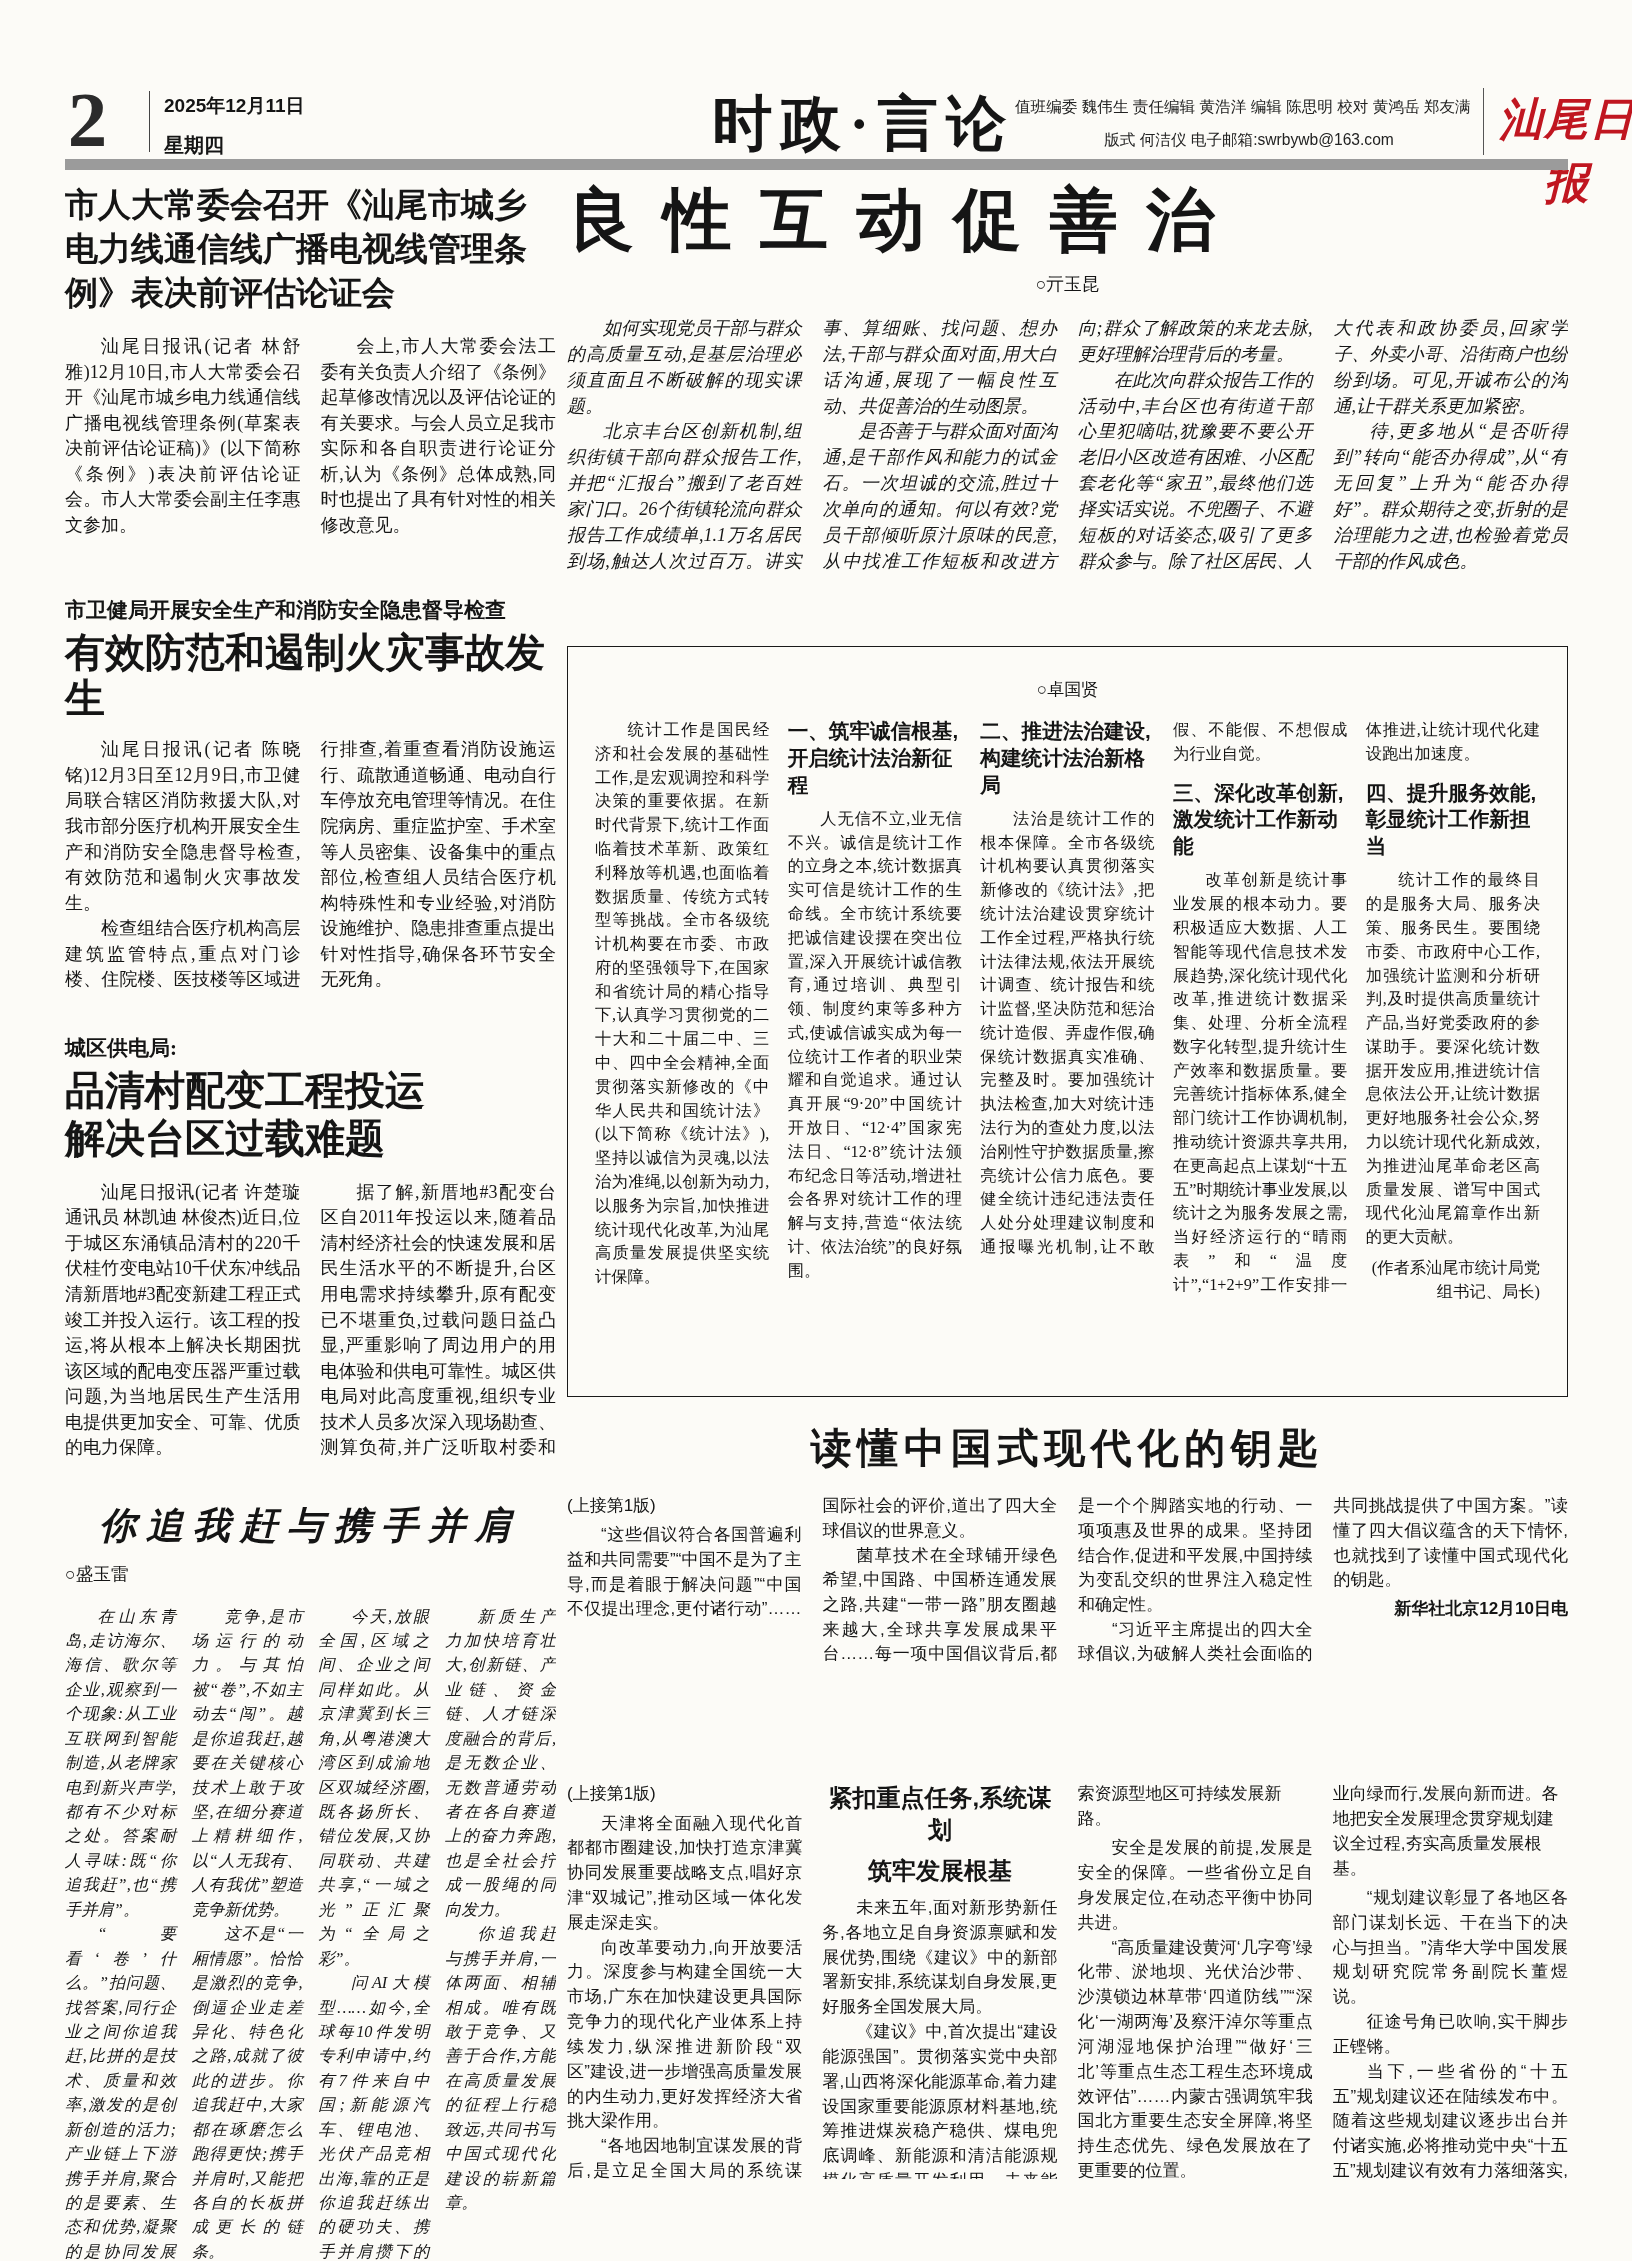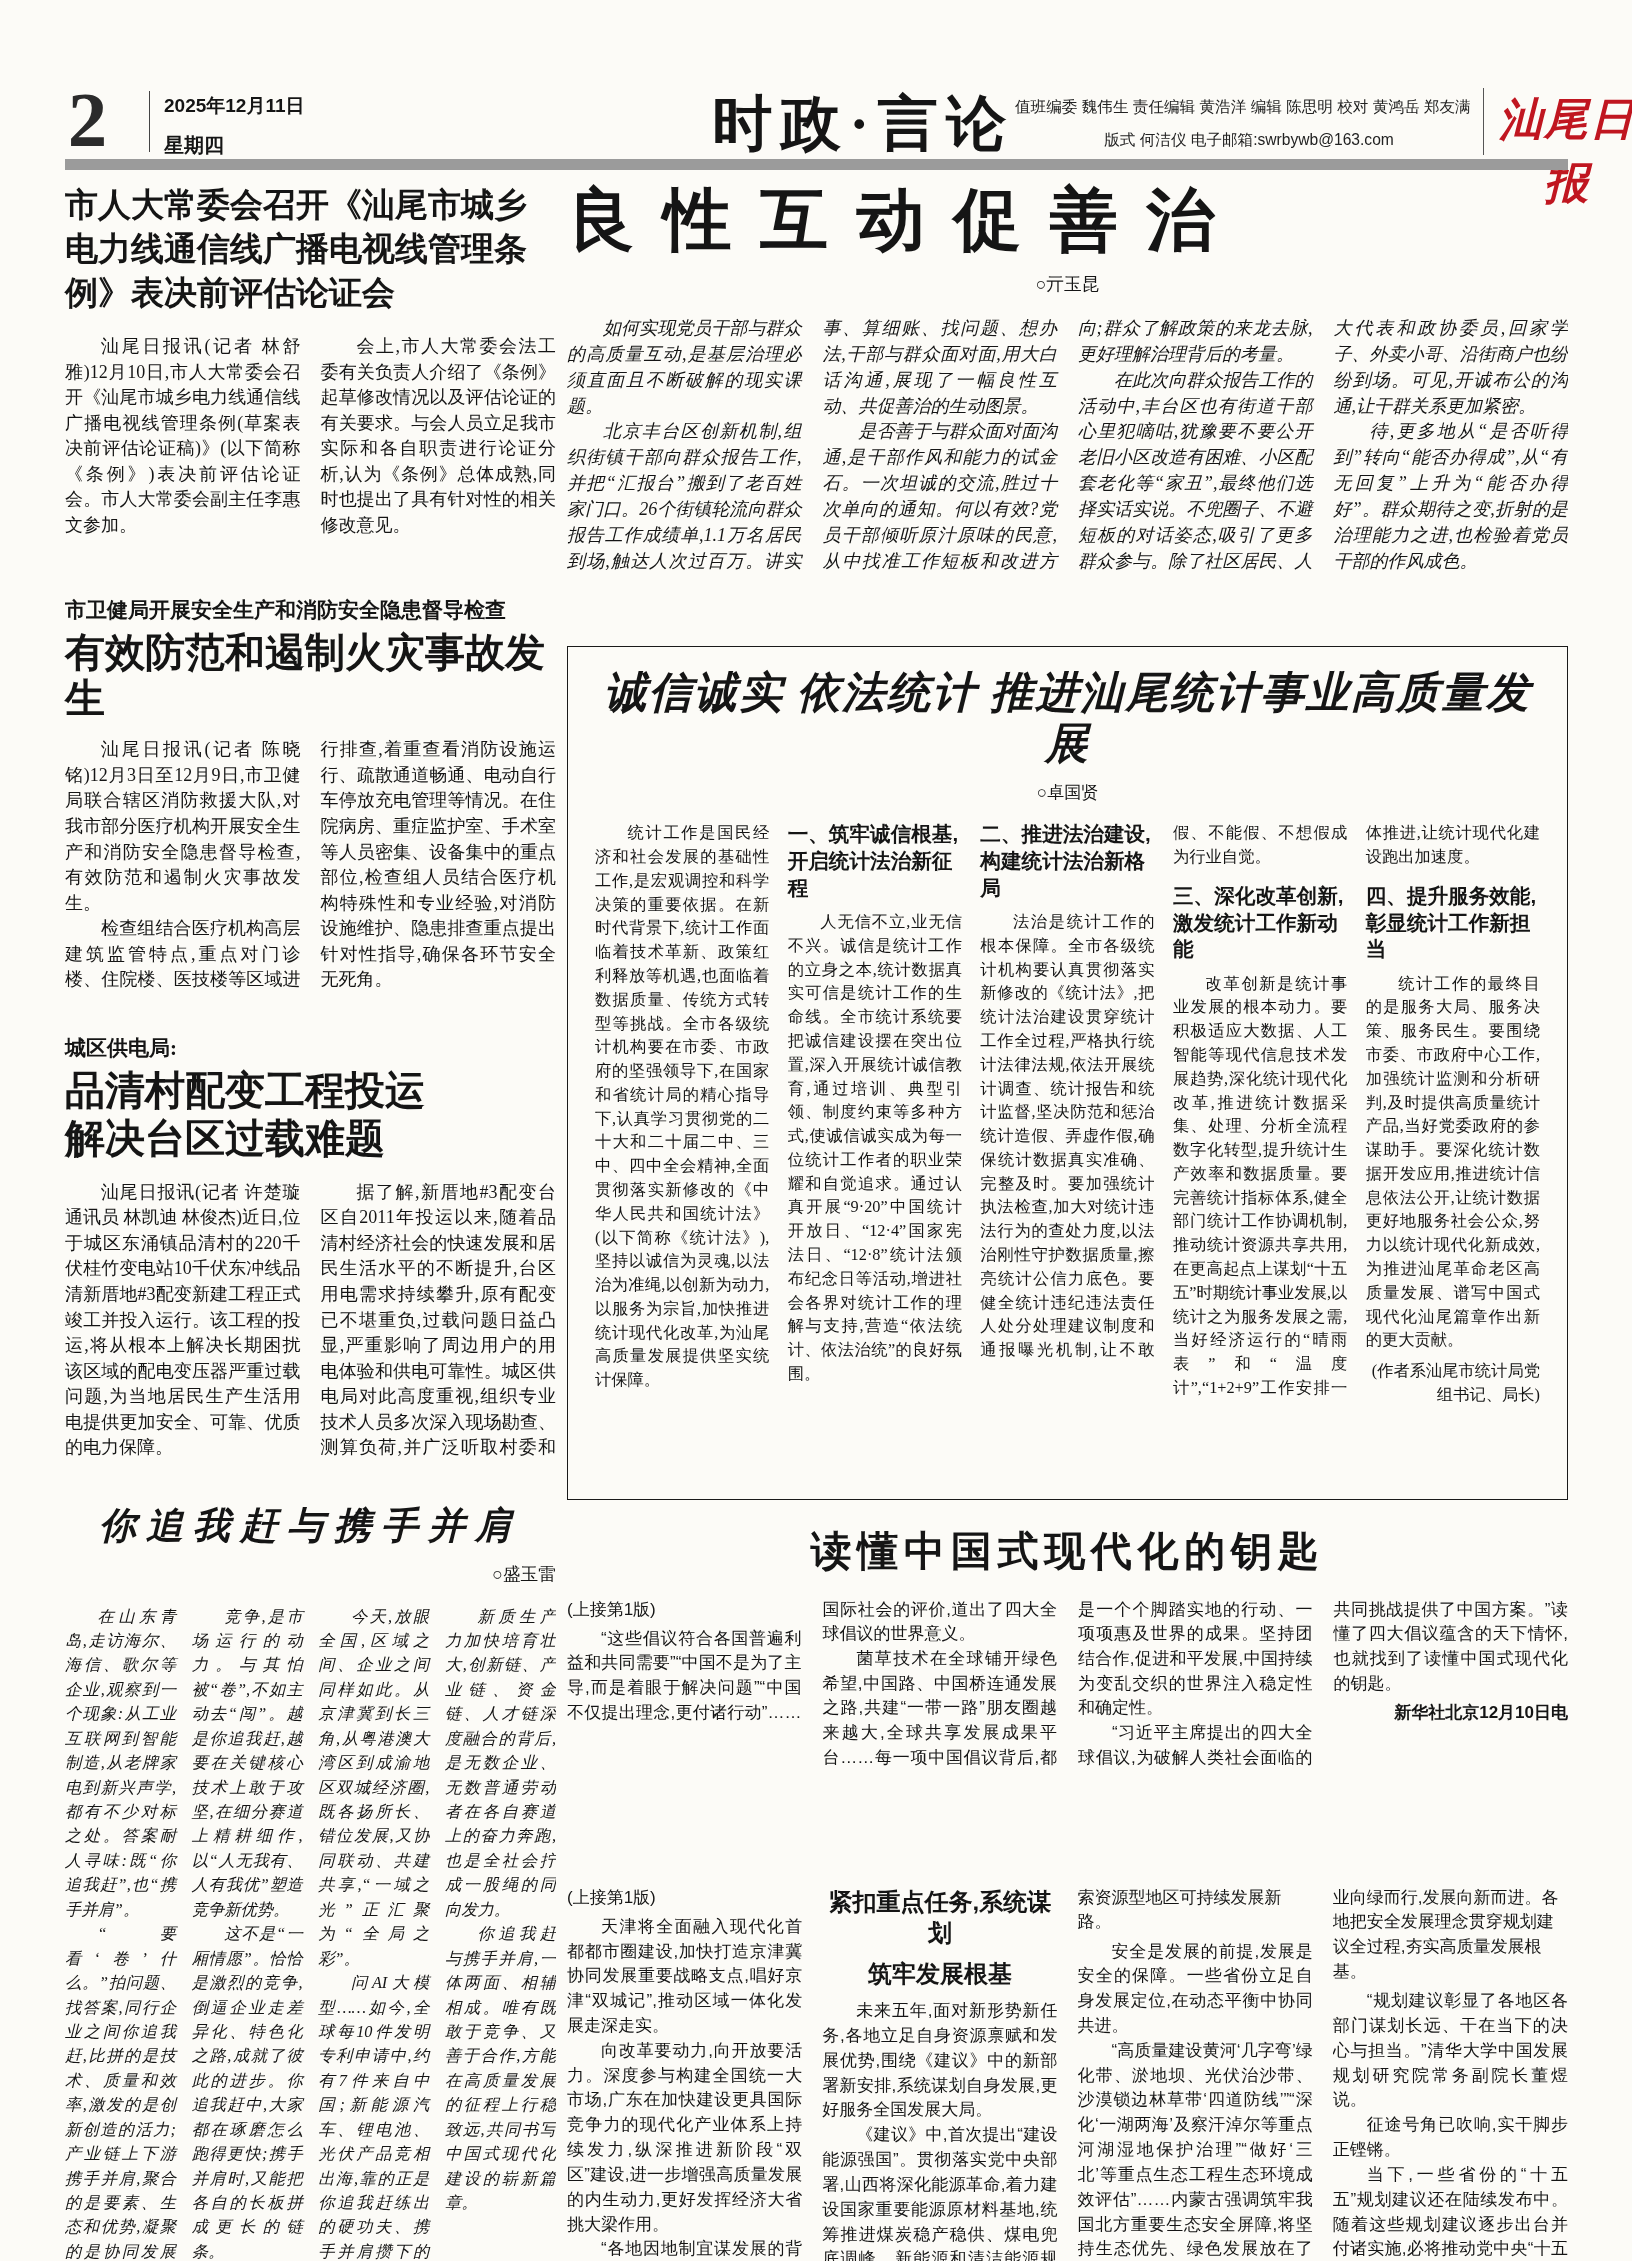--- a/index.html
+++ b/index.html
@@ -32,21 +32,21 @@
   .body2{columns:2;column-gap:20px;font-size:18px;line-height:1.42;overflow:hidden;}
   .a1-body{margin-top:18.4px;height:234px;}
   .kicker{font-size:21px;font-weight:bold;margin:28px 0 5.7px 0;}
   .a2-title{font-size:40px;font-weight:bold;line-height:1.15;margin:0 0 2.8px 0;}
   .a2-body{margin-top:15.6px;height:264px;}
   .a3-kicker{font-size:21px;font-weight:bold;margin:33px 0 4.3px 0;}
   .a3-title{font-size:40px;font-weight:bold;line-height:1.22;margin:0;}
   .a3-body{margin-top:15.6px;height:284px;}
   .essay{margin-top:37px;}
   .essay-title{text-align:center;font-size:37px;font-weight:bold;font-style:italic;letter-spacing:10px;margin:9px;}
-  .essay-byline{text-align:right;font-size:17.7px;margin-top:11.3px;}
+  .essay-byline{text-align:left;font-size:17.7px;margin-top:11.3px;}
   .essay-body{margin-top:18.4px;columns:4;column-gap:15.6px;font-size:16.3px;font-style:italic;line-height:1.5;height:716px;overflow:hidden;}
   
   .rightcol{position:absolute;left:567px;top:183px;width:1001px;}
   .r1-title{font-size:68px;font-weight:bold;letter-spacing:0.42em;margin:0;line-height:1.1;}
   .r1-byline{text-align:center;font-size:17.7px;margin-top:14px;}
   .r1-body{margin-top:20px;columns:4;column-gap:21px;font-size:18px;font-style:italic;line-height:1.44;height:309px;overflow:hidden;}
   .statbox{margin-top:21px;border:1.4px solid #1a1a1a;padding:20px 27px 21px 27px;}
   .stat-title{text-align:center;font-size:43px;font-weight:bold;font-style:italic;letter-spacing:2.1px;margin:0;line-height:1.2;}
   .stat-byline{text-align:center;font-size:17px;margin-top:11.3px;}
   .stat-body{margin-top:17px;columns:5;column-gap:18.4px;font-size:16.3px;line-height:1.46;height:657px;overflow:hidden;}
@@ -124,21 +124,20 @@
     <div class="r1-byline">○亓玉昆</div>
     <div class="r1-body">
         <p class="t-p">如何实现党员干部与群众的高质量互动,是基层治理必须直面且不断破解的现实课题。</p>
         <p class="t-p">北京丰台区创新机制,组织街镇干部向群众报告工作,并把“汇报台”搬到了老百姓家门口。26个街镇轮流向群众报告工作成绩单,1.1万名居民到场,触达人次过百万。讲实事、算细账、找问题、想办法,干部与群众面对面,用大白话沟通,展现了一幅良性互动、共促善治的生动图景。</p>
         <p class="t-p">是否善于与群众面对面沟通,是干部作风和能力的试金石。一次坦诚的交流,胜过十次单向的通知。何以有效?党员干部倾听原汁原味的民意,从中找准工作短板和改进方向;群众了解政策的来龙去脉,更好理解治理背后的考量。</p>
         <p class="t-p">在此次向群众报告工作的活动中,丰台区也有街道干部心里犯嘀咕,犹豫要不要公开老旧小区改造有困难、小区配套老化等“家丑”,最终他们选择实话实说。不兜圈子、不避短板的对话姿态,吸引了更多群众参与。除了社区居民、人大代表和政协委员,回家学子、外卖小哥、沿街商户也纷纷到场。可见,开诚布公的沟通,让干群关系更加紧密。</p>
         <p class="t-p">待,更多地从“是否听得到”转向“能否办得成”,从“有无回复”上升为“能否办得好”。群众期待之变,折射的是治理能力之进,也检验着党员干部的作风成色。</p>
       </div>
 
     <div class="statbox">
-      <h1 class="stat-title">诚信诚实 依法统计 推进汕尾统计事业高质量发展</h1>
       <div class="stat-byline">○卓国贤</div>
       <div class="stat-body">
           <p class="t-p">统计工作是国民经济和社会发展的基础性工作,是宏观调控和科学决策的重要依据。在新时代背景下,统计工作面临着技术革新、政策红利释放等机遇,也面临着数据质量、传统方式转型等挑战。全市各级统计机构要在市委、市政府的坚强领导下,在国家和省统计局的精心指导下,认真学习贯彻党的二十大和二十届二中、三中、四中全会精神,全面贯彻落实新修改的《中华人民共和国统计法》(以下简称《统计法》),坚持以诚信为灵魂,以法治为准绳,以创新为动力,以服务为宗旨,加快推进统计现代化改革,为汕尾高质量发展提供坚实统计保障。</p>
           <h4 class="t-h">一、筑牢诚信根基,开启统计法治新征程</h4>
           <p class="t-p">人无信不立,业无信不兴。诚信是统计工作的立身之本,统计数据真实可信是统计工作的生命线。全市统计系统要把诚信建设摆在突出位置,深入开展统计诚信教育,通过培训、典型引领、制度约束等多种方式,使诚信诚实成为每一位统计工作者的职业荣耀和自觉追求。通过认真开展“9·20”中国统计开放日、“12·4”国家宪法日、“12·8”统计法颁布纪念日等活动,增进社会各界对统计工作的理解与支持,营造“依法统计、依法治统”的良好氛围。</p>
           <h4 class="t-h">二、推进法治建设,构建统计法治新格局</h4>
           <p class="t-p">法治是统计工作的根本保障。全市各级统计机构要认真贯彻落实新修改的《统计法》,把统计法治建设贯穿统计工作全过程,严格执行统计法律法规,依法开展统计调查、统计报告和统计监督,坚决防范和惩治统计造假、弄虚作假,确保统计数据真实准确、完整及时。要加强统计执法检查,加大对统计违法行为的查处力度,以法治刚性守护数据质量,擦亮统计公信力底色。要健全统计违纪违法责任人处分处理建议制度和通报曝光机制,让不敢假、不能假、不想假成为行业自觉。</p>
           <h4 class="t-h">三、深化改革创新,激发统计工作新动能</h4>
           <p class="t-p">改革创新是统计事业发展的根本动力。要积极适应大数据、人工智能等现代信息技术发展趋势,深化统计现代化改革,推进统计数据采集、处理、分析全流程数字化转型,提升统计生产效率和数据质量。要完善统计指标体系,健全部门统计工作协调机制,推动统计资源共享共用,在更高起点上谋划“十五五”时期统计事业发展,以统计之为服务发展之需,当好经济运行的“晴雨表”和“温度计”,“1+2+9”工作安排一体推进,让统计现代化建设跑出加速度。</p>
           <h4 class="t-h">四、提升服务效能,彰显统计工作新担当</h4>

